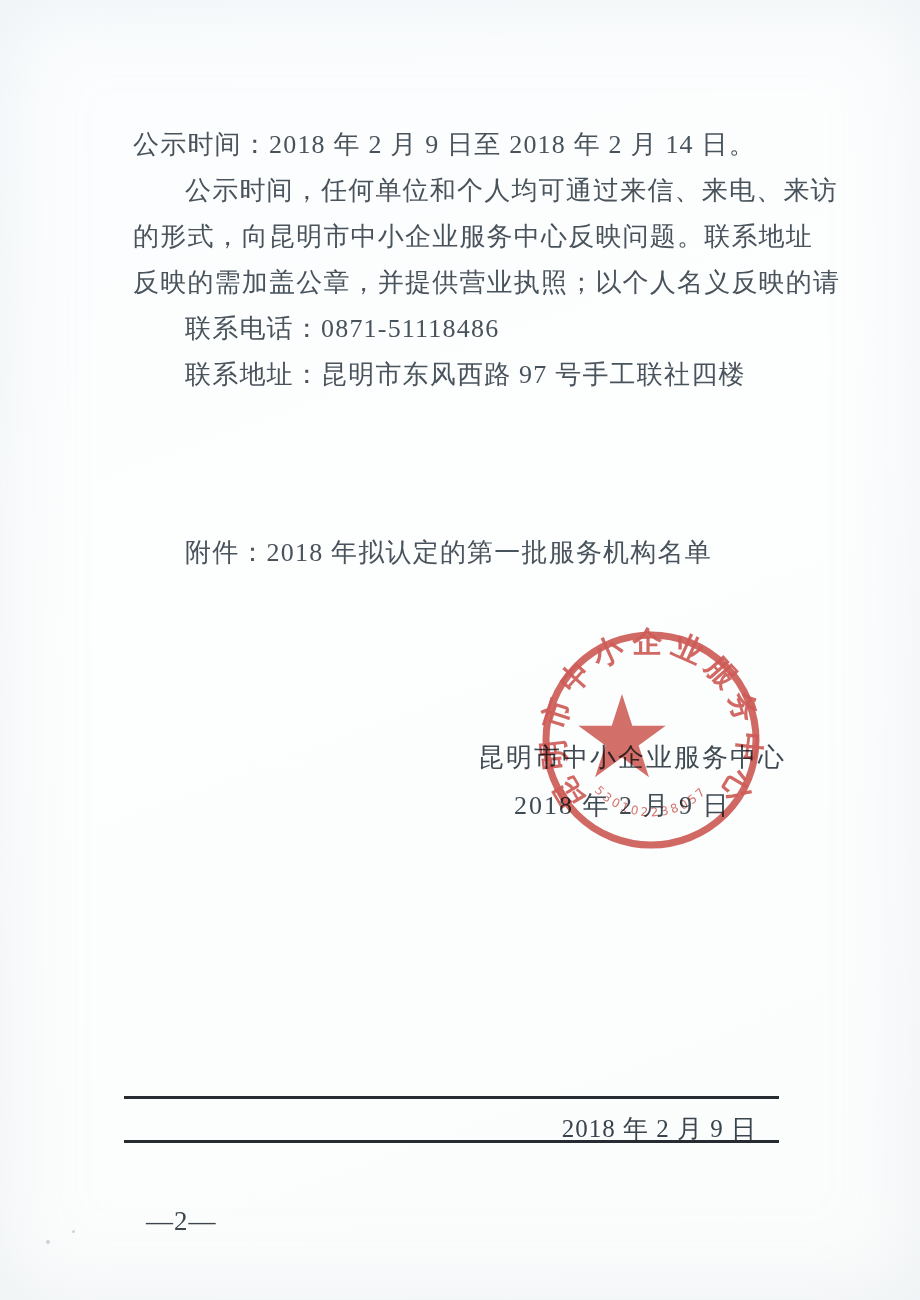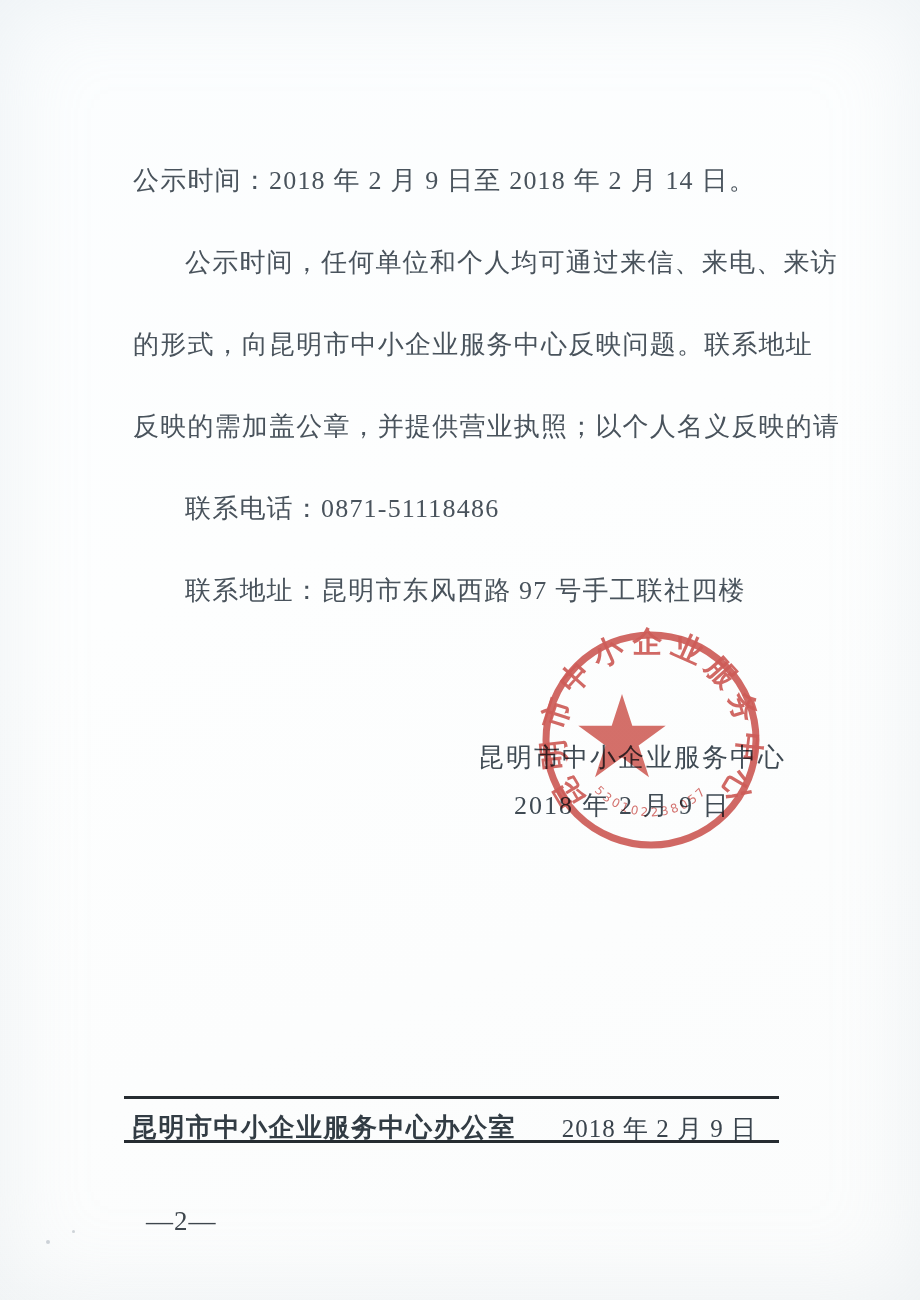--- a/index.html
+++ b/index.html
@@ -13,21 +13,21 @@
     background:linear-gradient(160deg,#fbfdfe 0%,#fdfefe 40%,#fbfcfc 100%);
     box-shadow:inset 0 0 90px rgba(186,200,210,0.22);
     color:#434e57;
   }
   
   .body-text{
     position:absolute;left:133px;top:122px;width:670px;
     font-size:26px;line-height:46px;letter-spacing:1.2px;
     color:#49535c;white-space:nowrap;
   }
-  .line{height:46px;margin-top:36px;}
+  .line{height:46px;}
   .indent{padding-left:52px;}
   .attachment{
     position:absolute;left:185px;top:536px;
     font-size:26px;line-height:34px;letter-spacing:1.2px;color:#49535c;
     white-space:nowrap;
   }
   
   .sig-org{
     position:absolute;left:478px;top:740px;
     font-size:26px;letter-spacing:2px;color:#3f4a53;white-space:nowrap;
@@ -71,41 +71,41 @@
 
   <div class="body-text">
     <div class="line">公示时间：2018 年 2 月 9 日至 2018 年 2 月 14 日。</div>
     <div class="line indent">公示时间，任何单位和个人均可通过来信、来电、来访</div>
     <div class="line">的形式，向昆明市中小企业服务中心反映问题。联系地址</div>
     <div class="line">反映的需加盖公章，并提供营业执照；以个人名义反映的请</div>
     <div class="line indent">联系电话：0871-51118486</div>
     <div class="line indent">联系地址：昆明市东风西路 97 号手工联社四楼</div>
   </div>
 
+  <div class="attachment">附件：2018 年拟认定的第一批服务机构名单</div>
 
   <div class="sig-org">昆明市中小企业服务中心</div>
   <div class="sig-date">2018 年 2 月 9 日</div>
 
   <svg class="seal" viewBox="0 0 240 240">
     <circle cx="120" cy="120" r="105" fill="none" stroke="#c94540" stroke-width="7" opacity="0.92"></circle>
     <polygon transform="translate(91,120)" points="0,-46 10.3,-14.2 43.7,-14.2 16.6,5.4 27,37.2 0,17.5 -27,37.2 -16.6,5.4 -43.7,-14.2 -10.3,-14.2" fill="#cc4a43" opacity="0.9"></polygon>
     <defs>
       <path id="ringPath" d="M 48 170.5 A 88 88 0 1 1 192 170.5" fill="none"></path>
       <path id="codePath" d="M 60 167 A 76 76 0 0 0 180 167" fill="none"></path>
     </defs>
     <text font-size="30" font-weight="bold" fill="#c94540" letter-spacing="7" style="font-family:'Liberation Serif','DejaVu Serif',serif;" opacity="0.92">
       <textPath href="#ringPath" startOffset="50%" text-anchor="middle">昆明市中小企业服务中心</textPath>
     </text>
     <text font-size="12" fill="#c94540" letter-spacing="3" style="font-family:'DejaVu Sans','Liberation Sans',sans-serif;" opacity="0.85">
       <textPath href="#codePath" startOffset="50%" text-anchor="middle">530102238057</textPath>
     </text>
   </svg>
 
   <div class="footer-rule top"></div>
-  <div class="footer-issuer">昆明市中小企业服务中心办公室</div>
   <div class="footer-date">2018 年 2 月 9 日</div>
   <div class="footer-rule bottom"></div>
 
   <div class="page-number">—2—</div>
 
   <div class="noise n1"></div>
   <div class="noise n2"></div>
 </div>
 
 </body></html>

